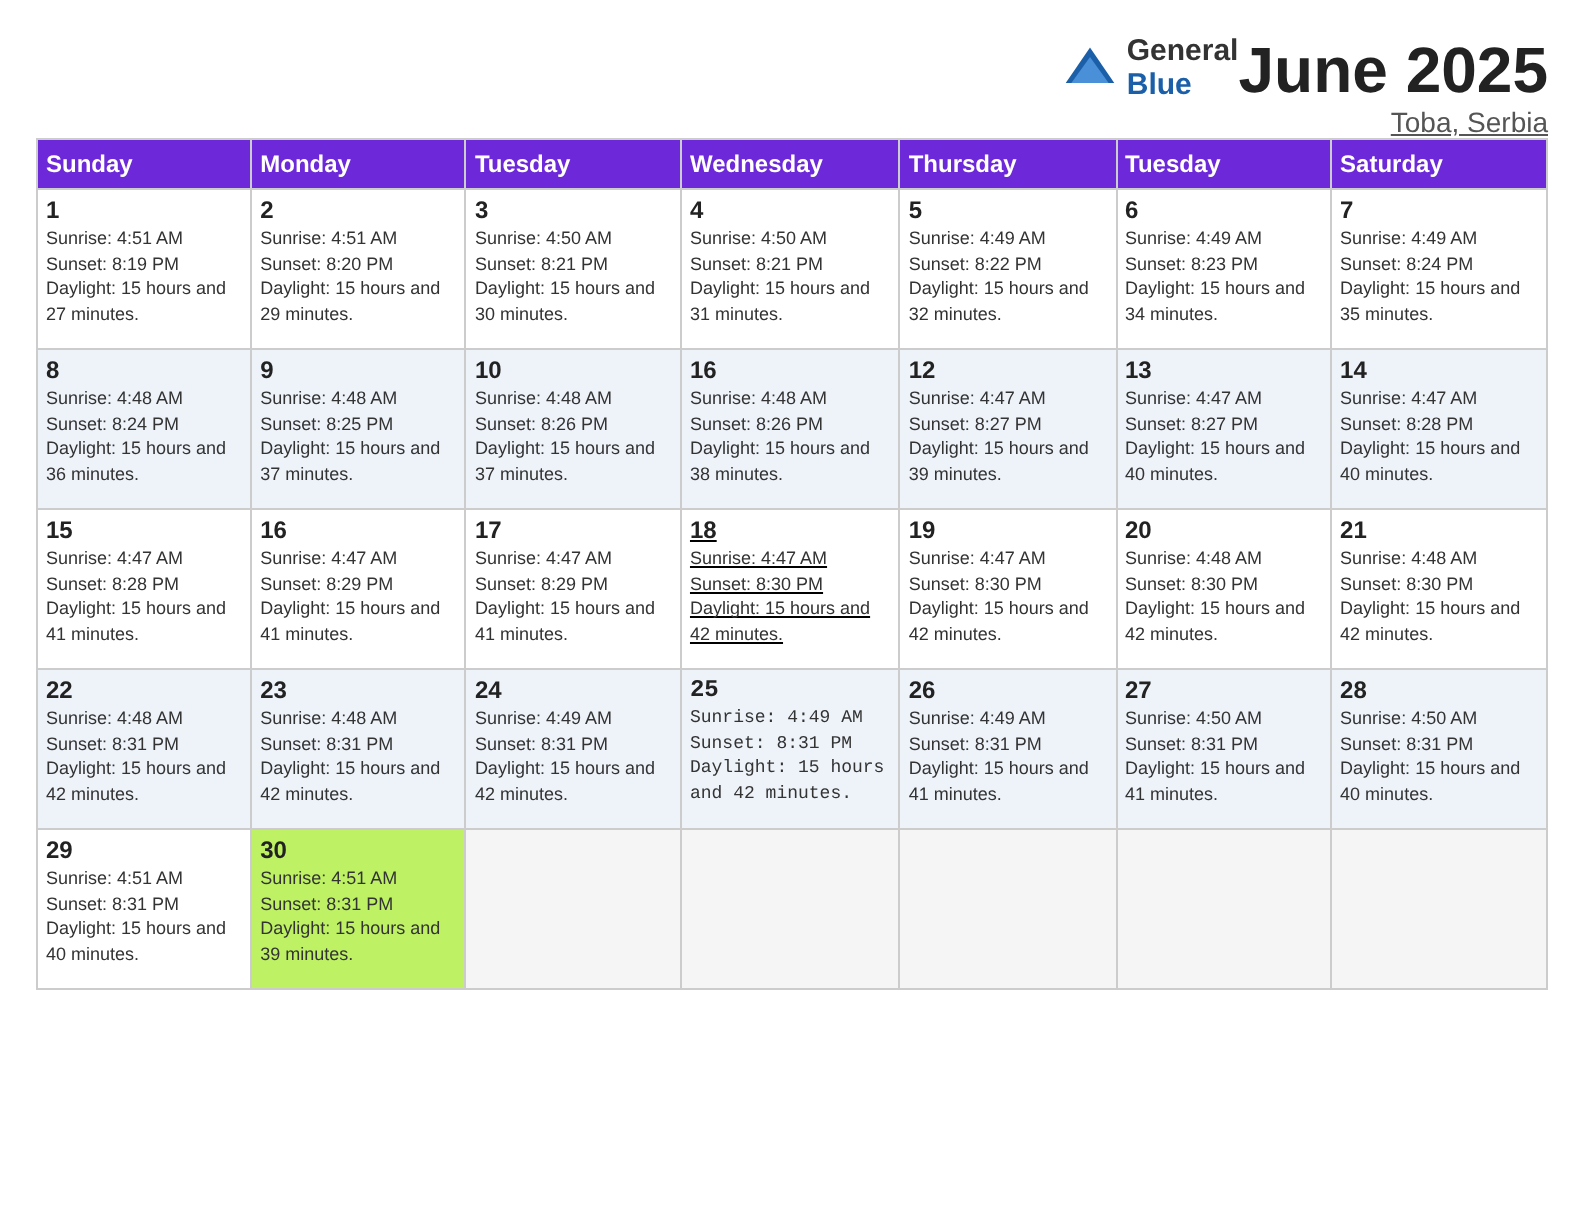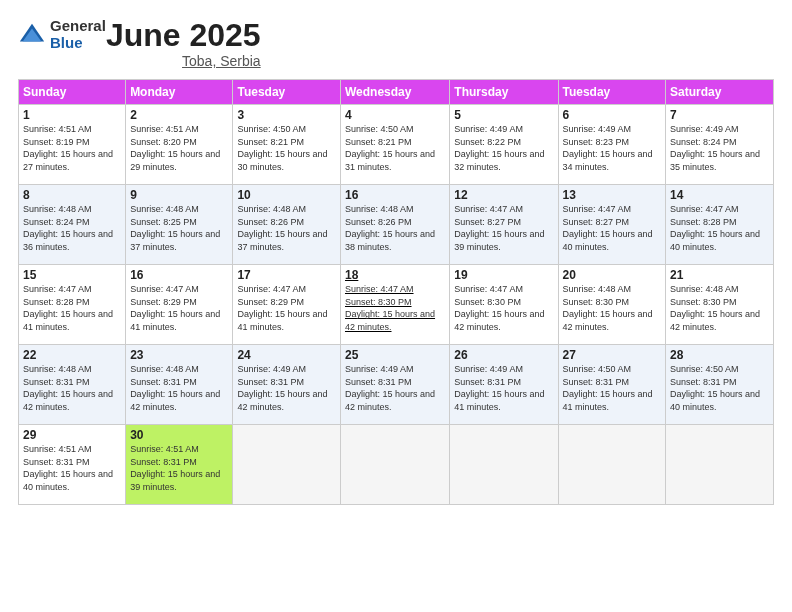--- a/index.html
+++ b/index.html
@@ -11,23 +11,23 @@
       overflow: hidden;
     }
     .page {
       width: 792px;
       height: 612px;
       padding: 18px 18px 10px 18px;
       background: #fff;
     }
     .header {
       display: flex;
-      justify-content: flex-start;
+      justify-content: flex-end;
       align-items: flex-start;
-      margin-bottom: 10px;
+      margin-bottom: 0;
     }
     .logo {
       display: flex;
       align-items: center;
       gap: 4px;
     }
     .logo-text {
       display: flex;
       flex-direction: column;
       line-height: 1.1;
@@ -59,21 +59,21 @@
       font-size: 14px;
       color: #555;
       text-decoration: underline;
     }
     .calendar-table {
       width: 100%;
       border-collapse: collapse;
       font-size: 10px;
     }
     .calendar-table th {
-      background-color: #d946ef;
+      background-color: #6d28d9;
       color: #fff;
       padding: 5px 4px;
       font-size: 12px;
       font-weight: bold;
       text-align: left;
       border: 1px solid #ccc;
     }
     .calendar-table td {
       vertical-align: top;
       border: 1px solid #ccc;
@@ -306,21 +306,21 @@
 Daylight: 15 hours
 and 42 minutes.</div>
           </td>
           <td style="background: rgb(238, 243, 250);">
             <span class="day-number">24</span>
             <div class="day-info">Sunrise: 4:49 AM
 Sunset: 8:31 PM
 Daylight: 15 hours
 and 42 minutes.</div>
           </td>
-          <td style="background: rgb(238, 243, 250);">
+          <td style="background: rgb(238, 243, 250); font-family: Liberation Mono, monospace;">
             <span class="day-number">25</span>
             <div class="day-info">Sunrise: 4:49 AM
 Sunset: 8:31 PM
 Daylight: 15 hours
 and 42 minutes.</div>
           </td>
           <td style="background: rgb(238, 243, 250);">
             <span class="day-number">26</span>
             <div class="day-info">Sunrise: 4:49 AM
 Sunset: 8:31 PM

